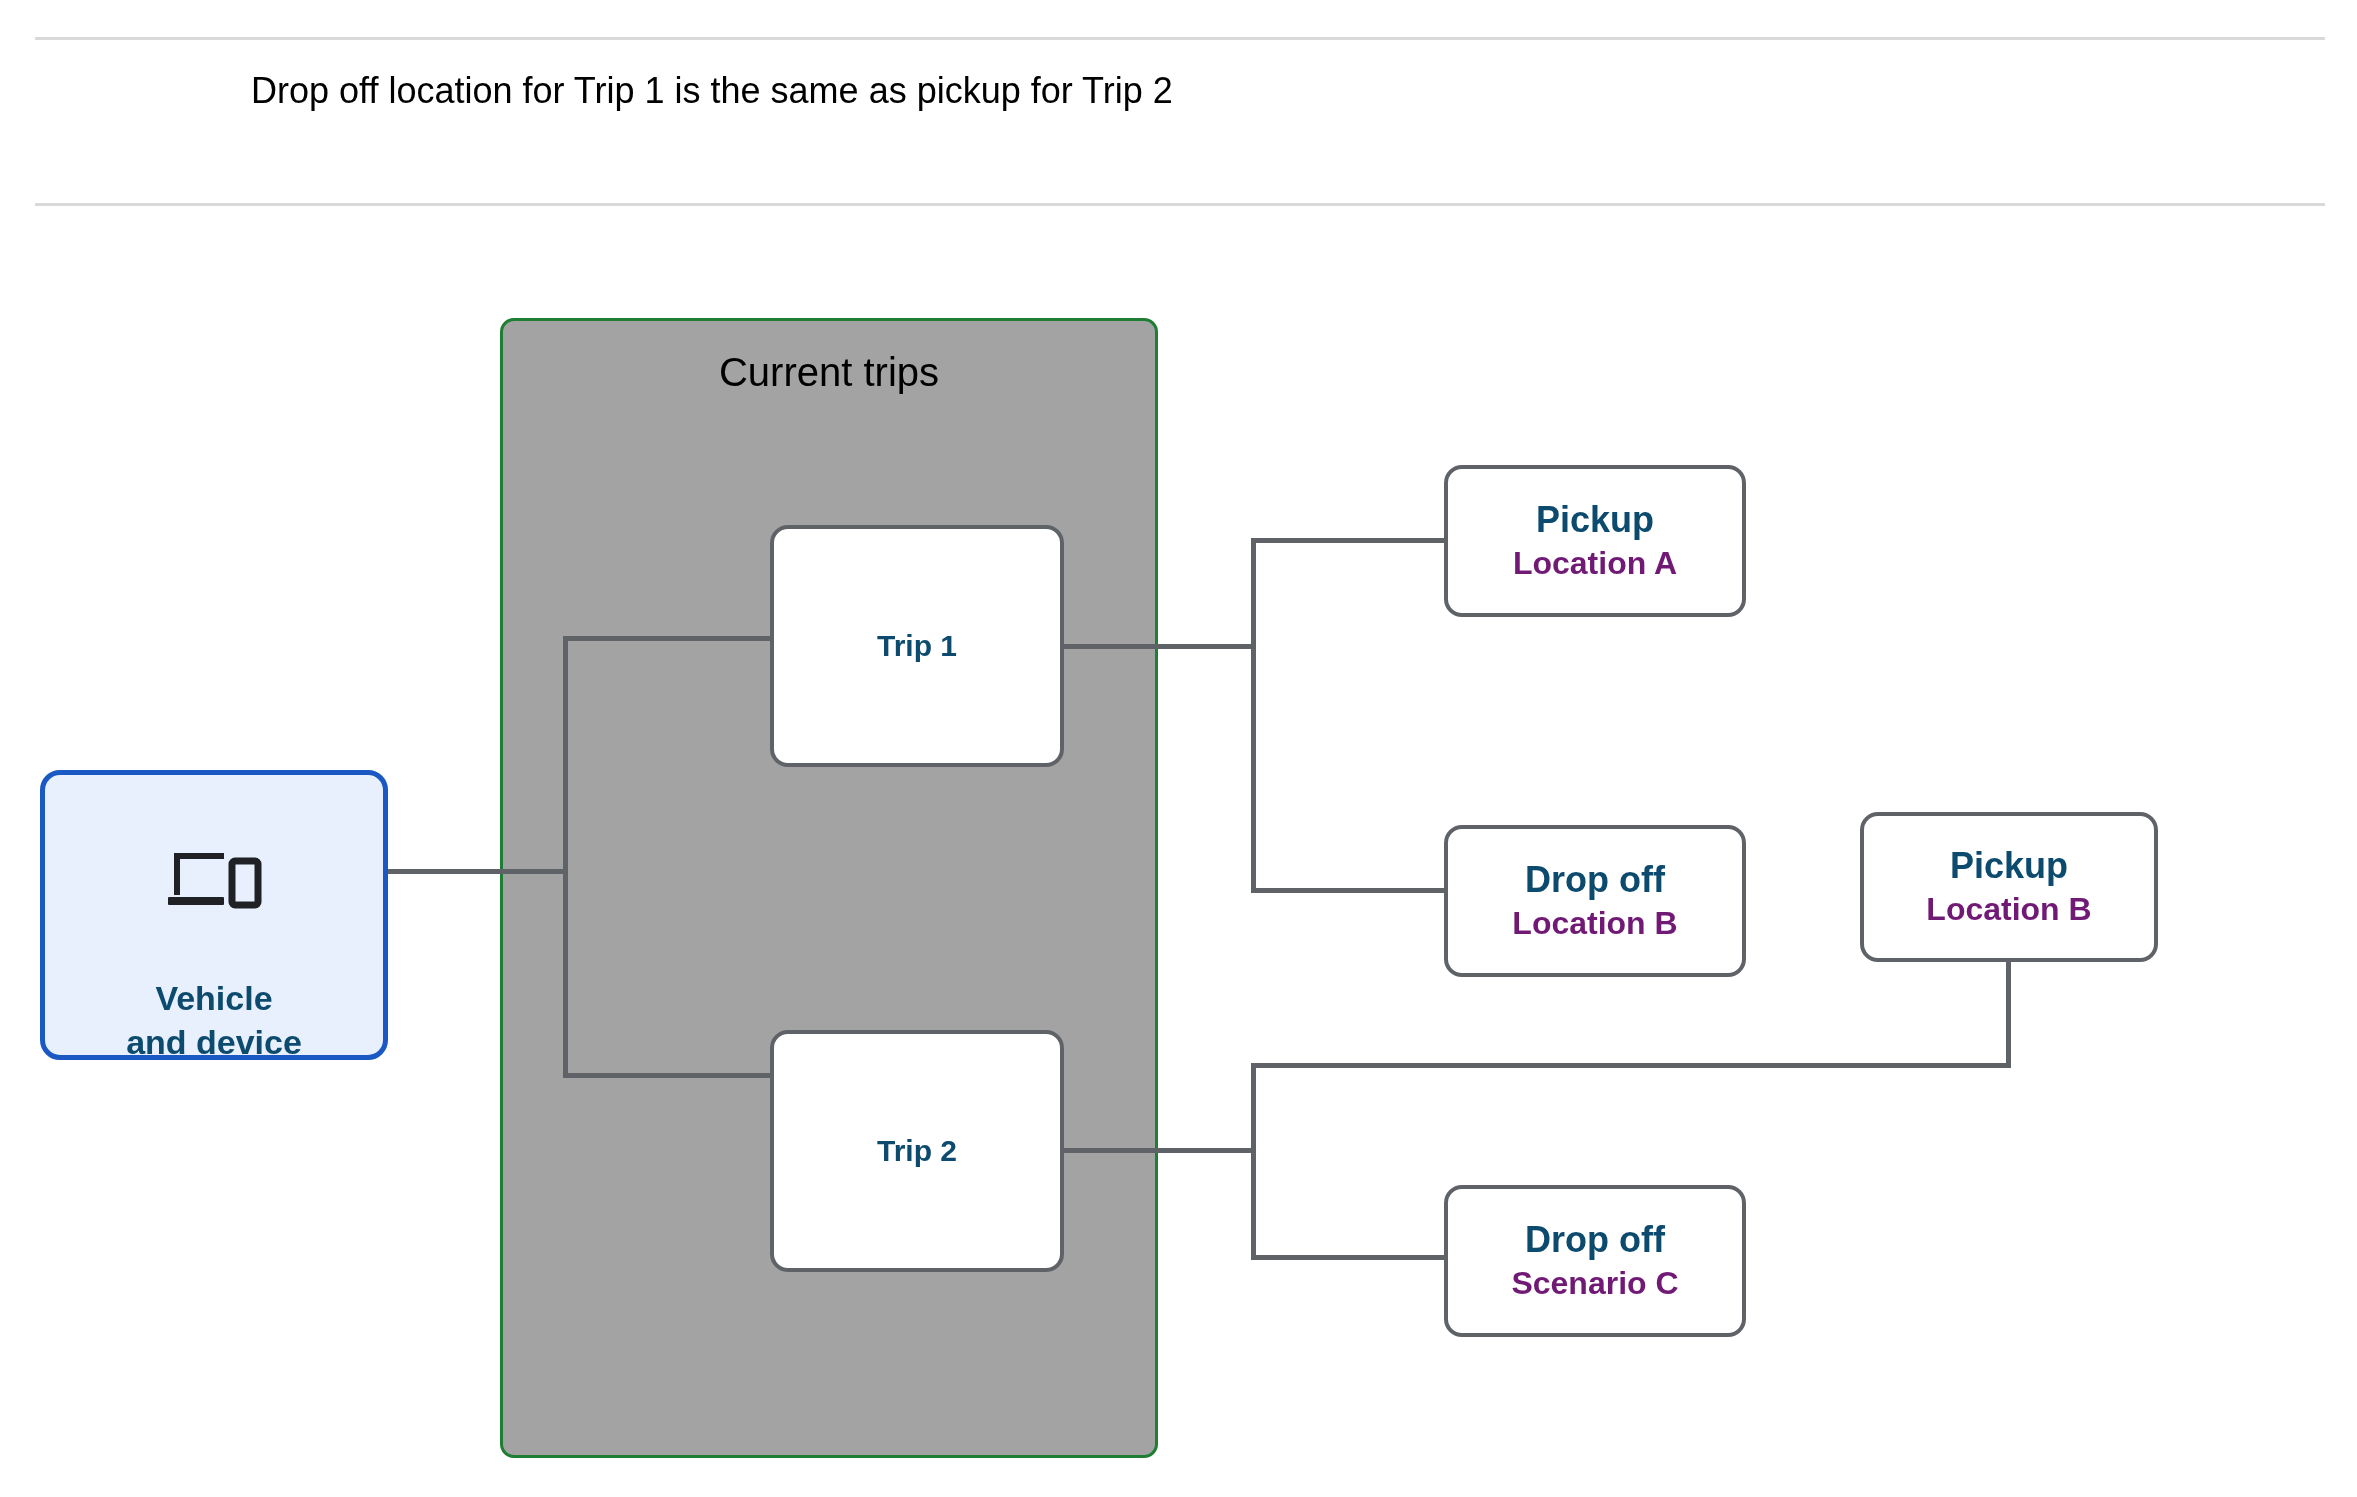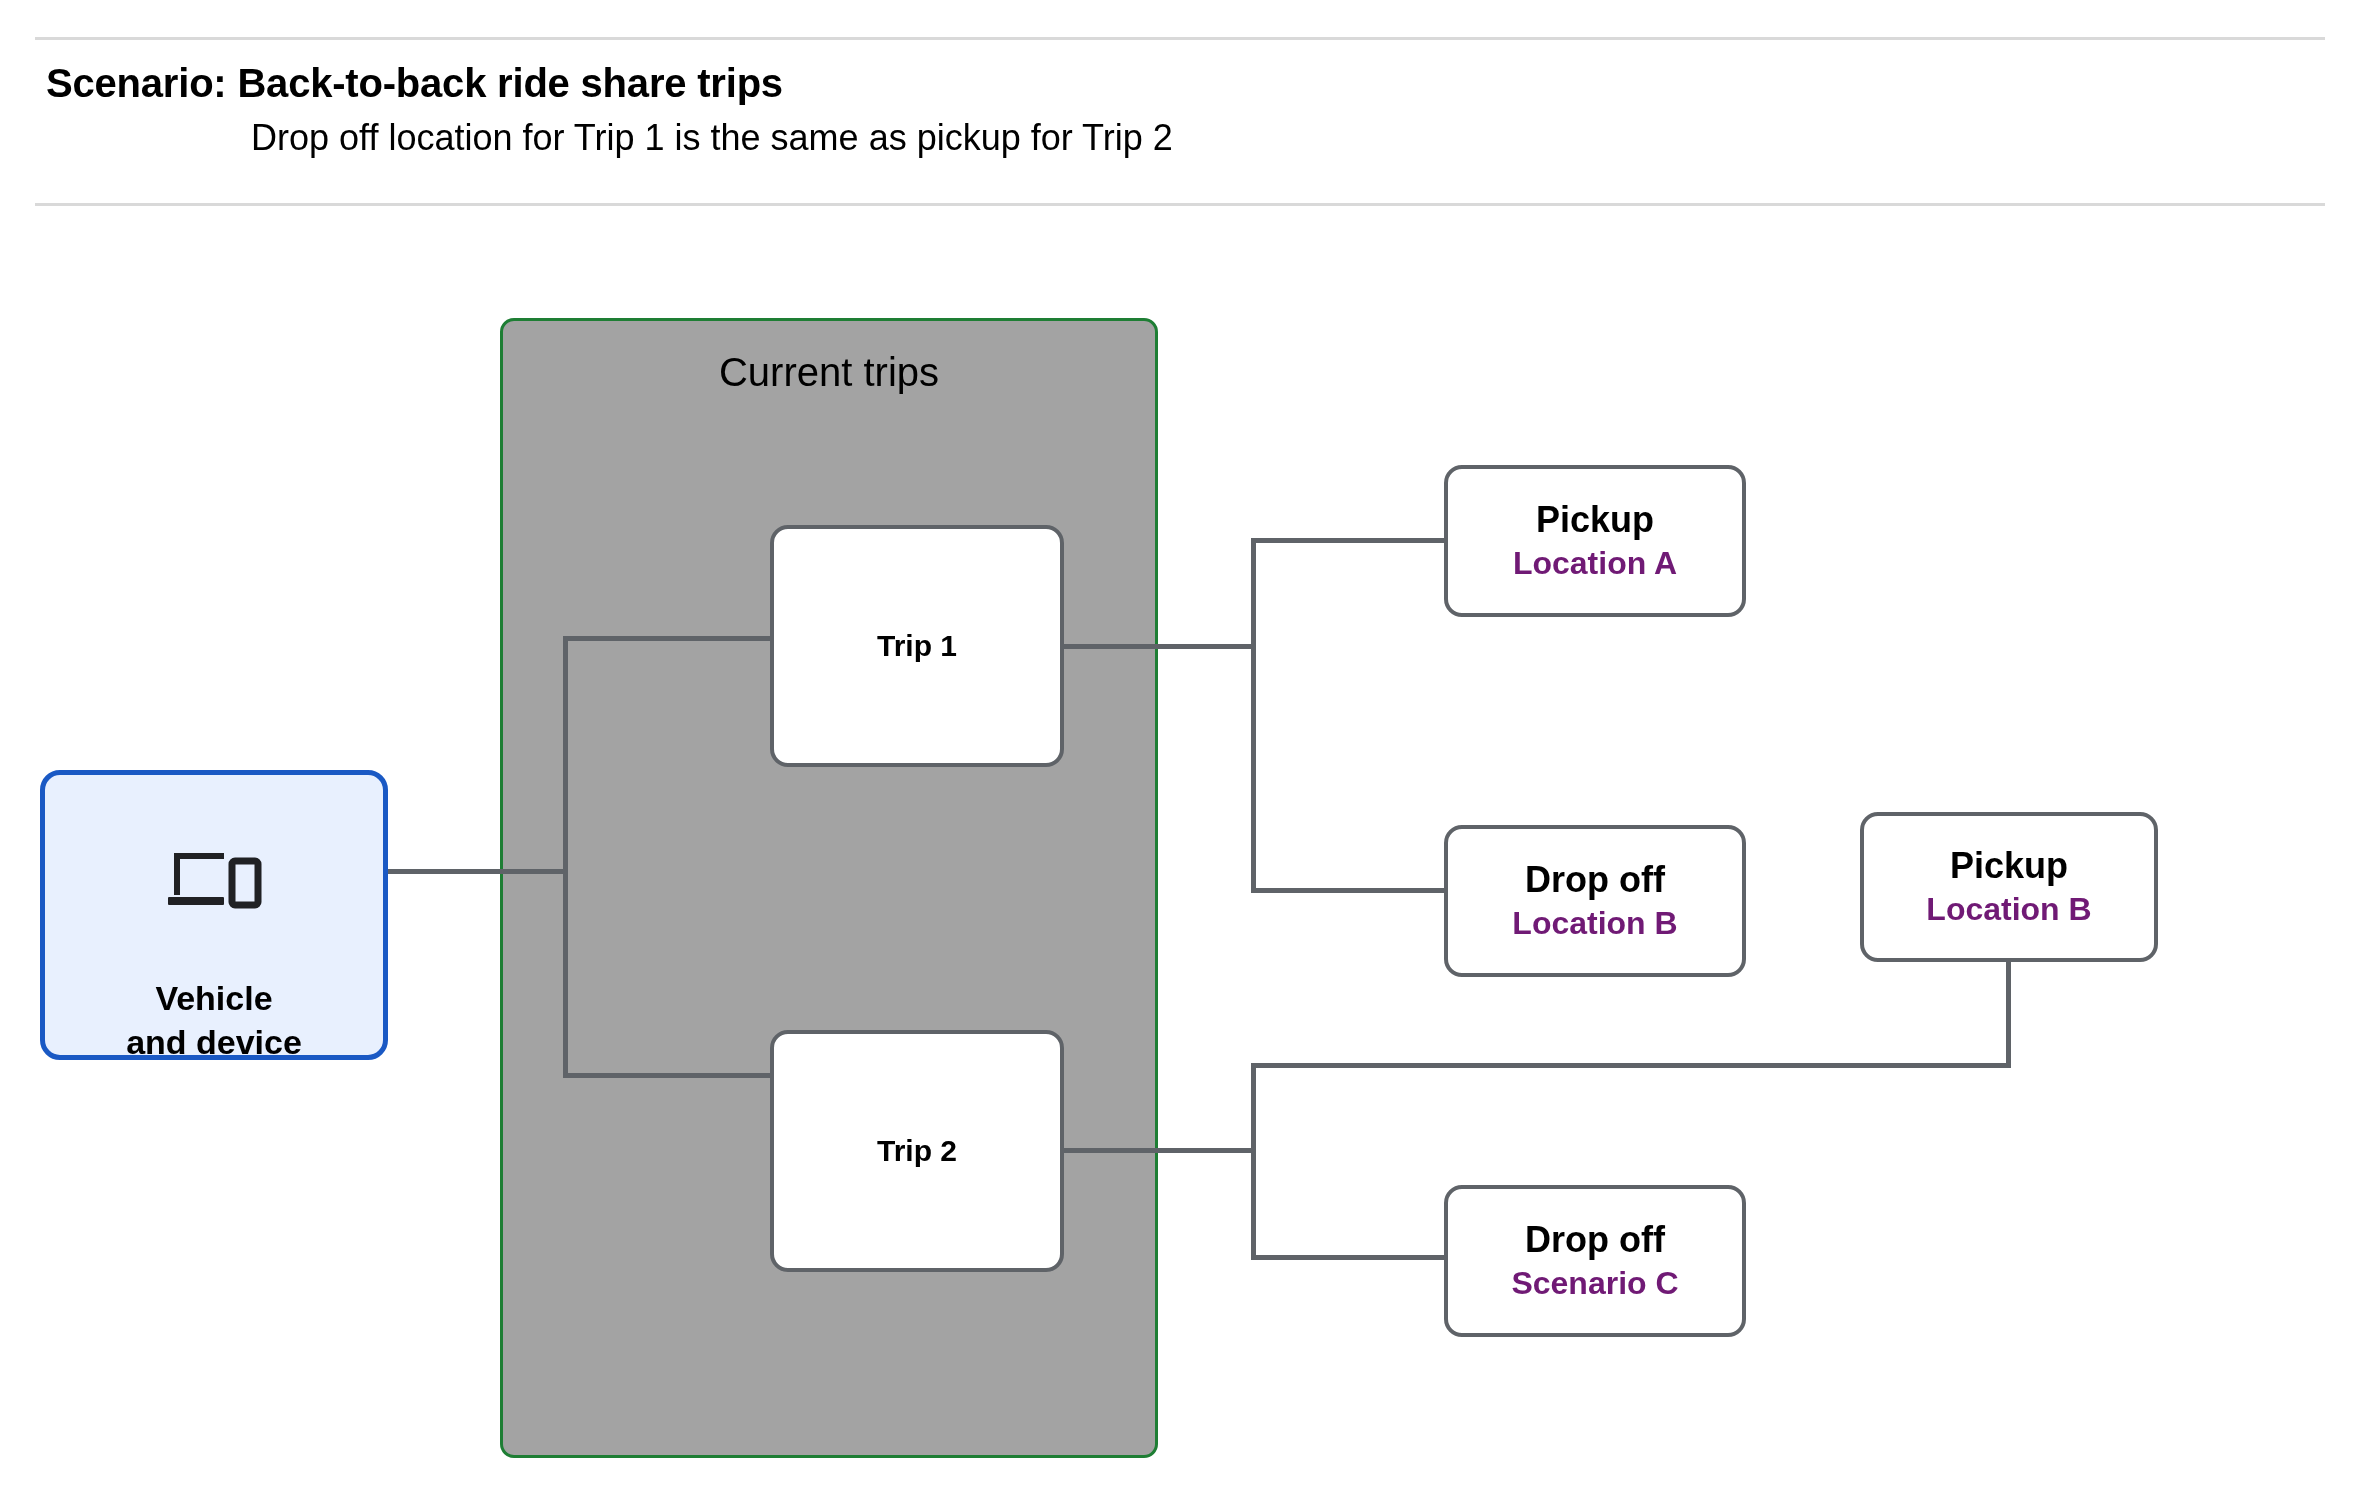--- a/index.html
+++ b/index.html
@@ -105,21 +105,21 @@
     display: flex;
     flex-direction: column;
     align-items: center;
     justify-content: center;
     text-align: center;
     z-index: 5;
   }
   .node .node-title {
     font-size: 36px;
     font-weight: bold;
-    color: #000000;
+    color: #0c4a6e;
     line-height: 1.12;
     white-space: nowrap;
   }
   .node .node-sub {
     font-size: 32px;
     font-weight: bold;
     color: #701a75;
     line-height: 1.2;
     margin-top: 4px;
     white-space: nowrap;
@@ -172,21 +172,20 @@
   .edge.h { height: 5px; }
   .edge.v { width: 5px; }
 </style>
 </head>
 <body>
 
 <div id="page">
 
   <div class="rule top"></div>
   <div class="title-block">
-    <div class="scenario-title">Scenario: Back-to-back ride share trips</div>
     <div class="scenario-sub">Drop off  location for Trip 1 is the same as pickup for Trip 2</div>
   </div>
   <div class="rule bottom"></div>
 
   <div class="group" id="group-current-trips">
     <div class="group-title">Current trips</div>
   </div>
 
 
   <div class="edge h" style="left:386px; top:869px; width:182px;"></div>

